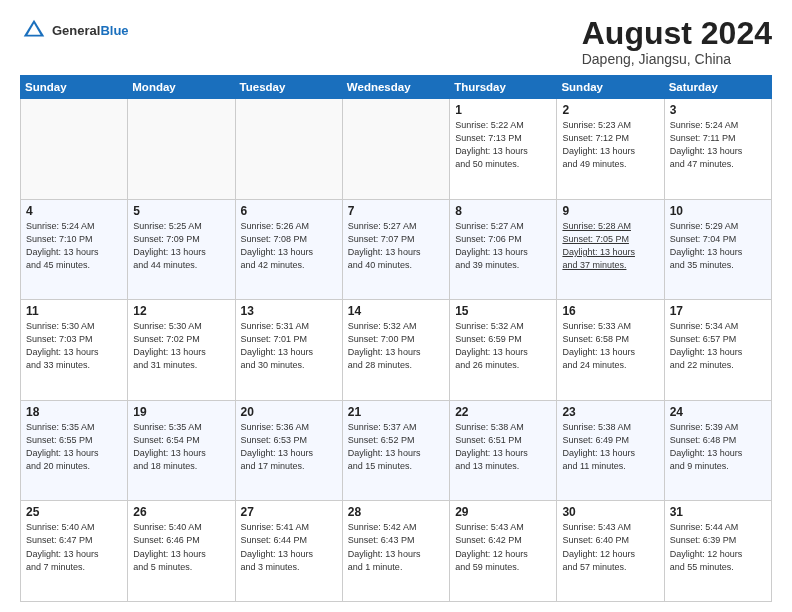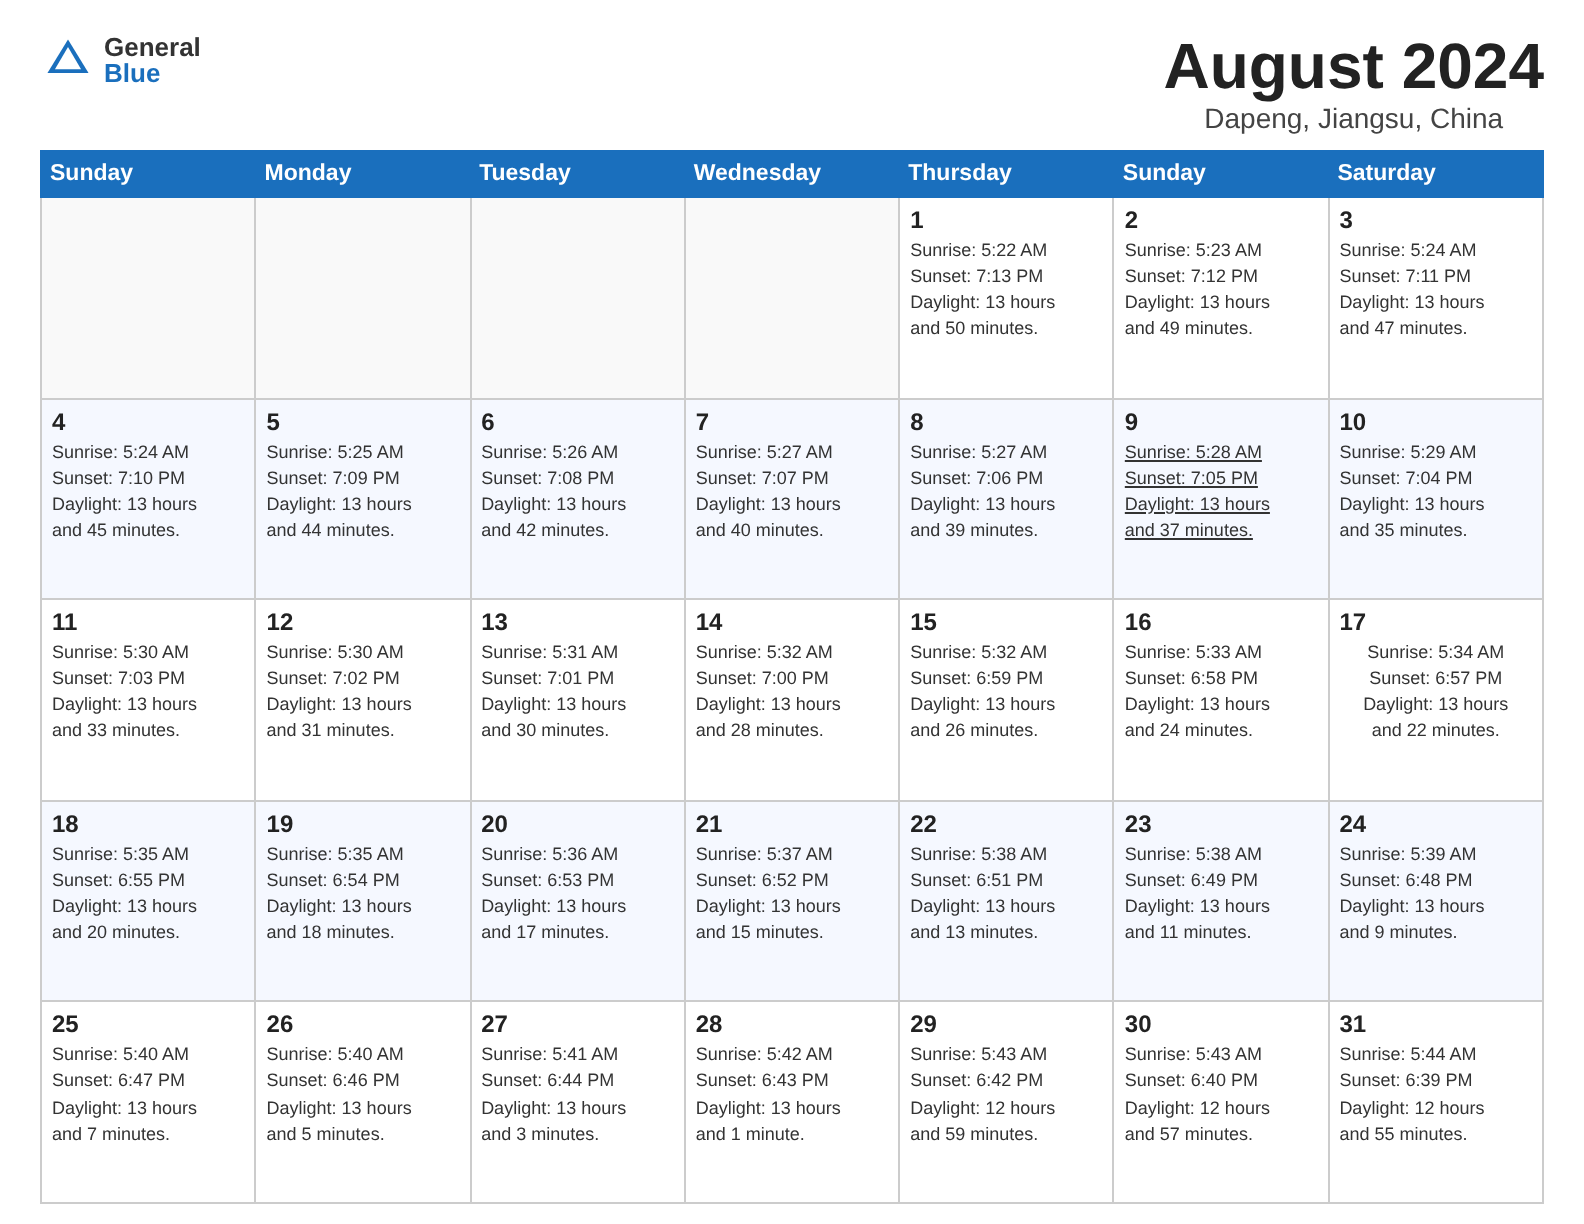--- a/index.html
+++ b/index.html
@@ -23,39 +23,38 @@
       justify-content: space-between;
       margin-bottom: 8px;
     }
     .logo {
       display: flex;
       align-items: center;
       gap: 4px;
     }
     .logo-text {
       display: flex;
-      flex-direction: column;
       line-height: 1;
     }
     .logo-general {
       font-size: 13px;
       font-weight: bold;
       color: #333;
     }
     .logo-blue {
       font-size: 13px;
       font-weight: bold;
       color: #1a6fbd;
     }
     .logo-icon {
       width: 28px;
       height: 28px;
     }
     .title-block {
-      text-align: center;
+      text-align: left;
     }
     .title-month {
       font-size: 32px;
       font-weight: bold;
       color: #222;
       line-height: 1.1;
     }
     .title-location {
       font-size: 14px;
       color: #444;
@@ -253,21 +252,21 @@
           </td>
           <td>
             <span class="day-num">16</span>
             <div class="day-info" style="white-space: pre-line;">Sunrise: 5:33 AM
 Sunset: 6:58 PM
 Daylight: 13 hours
 and 24 minutes.</div>
           </td>
           <td>
             <span class="day-num">17</span>
-            <div class="day-info" style="white-space: pre-line; text-align: center;">Sunrise: 5:34 AM
+            <div class="day-info" style="white-space: pre-line;">Sunrise: 5:34 AM
 Sunset: 6:57 PM
 Daylight: 13 hours
 and 22 minutes.</div>
           </td>
         </tr>
         <tr>
           <td>
             <span class="day-num">18</span>
             <div class="day-info" style="white-space: pre-line;">Sunrise: 5:35 AM
 Sunset: 6:55 PM

